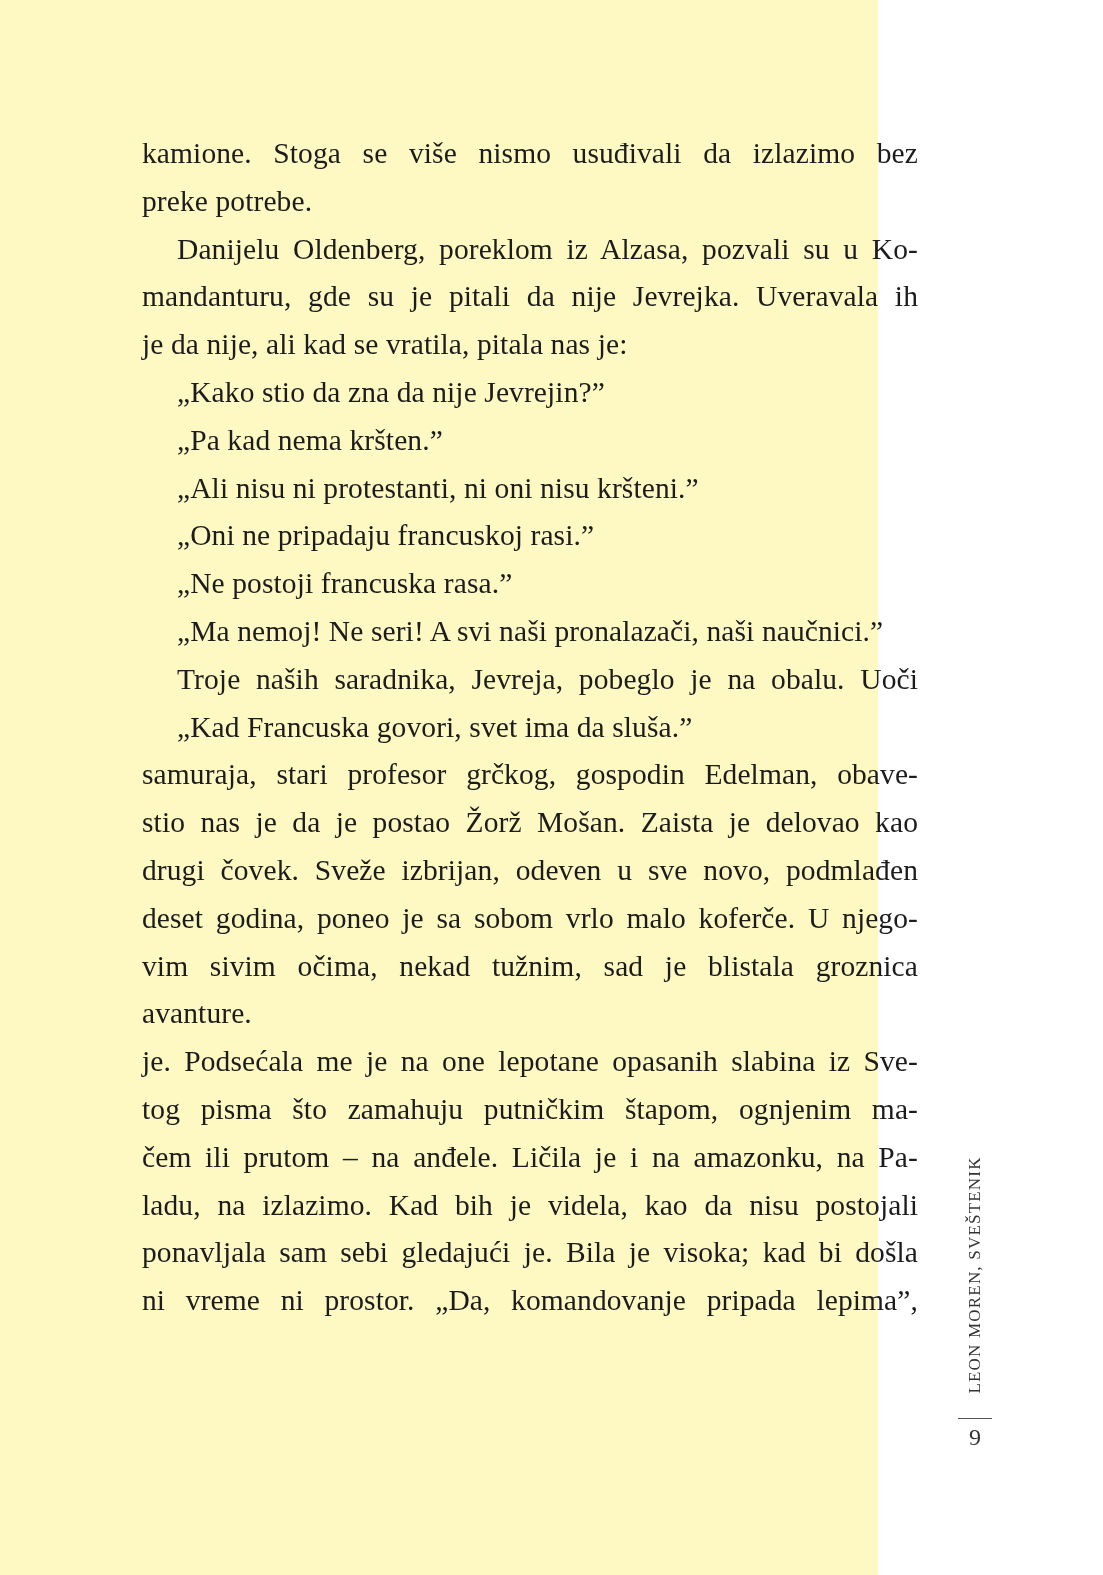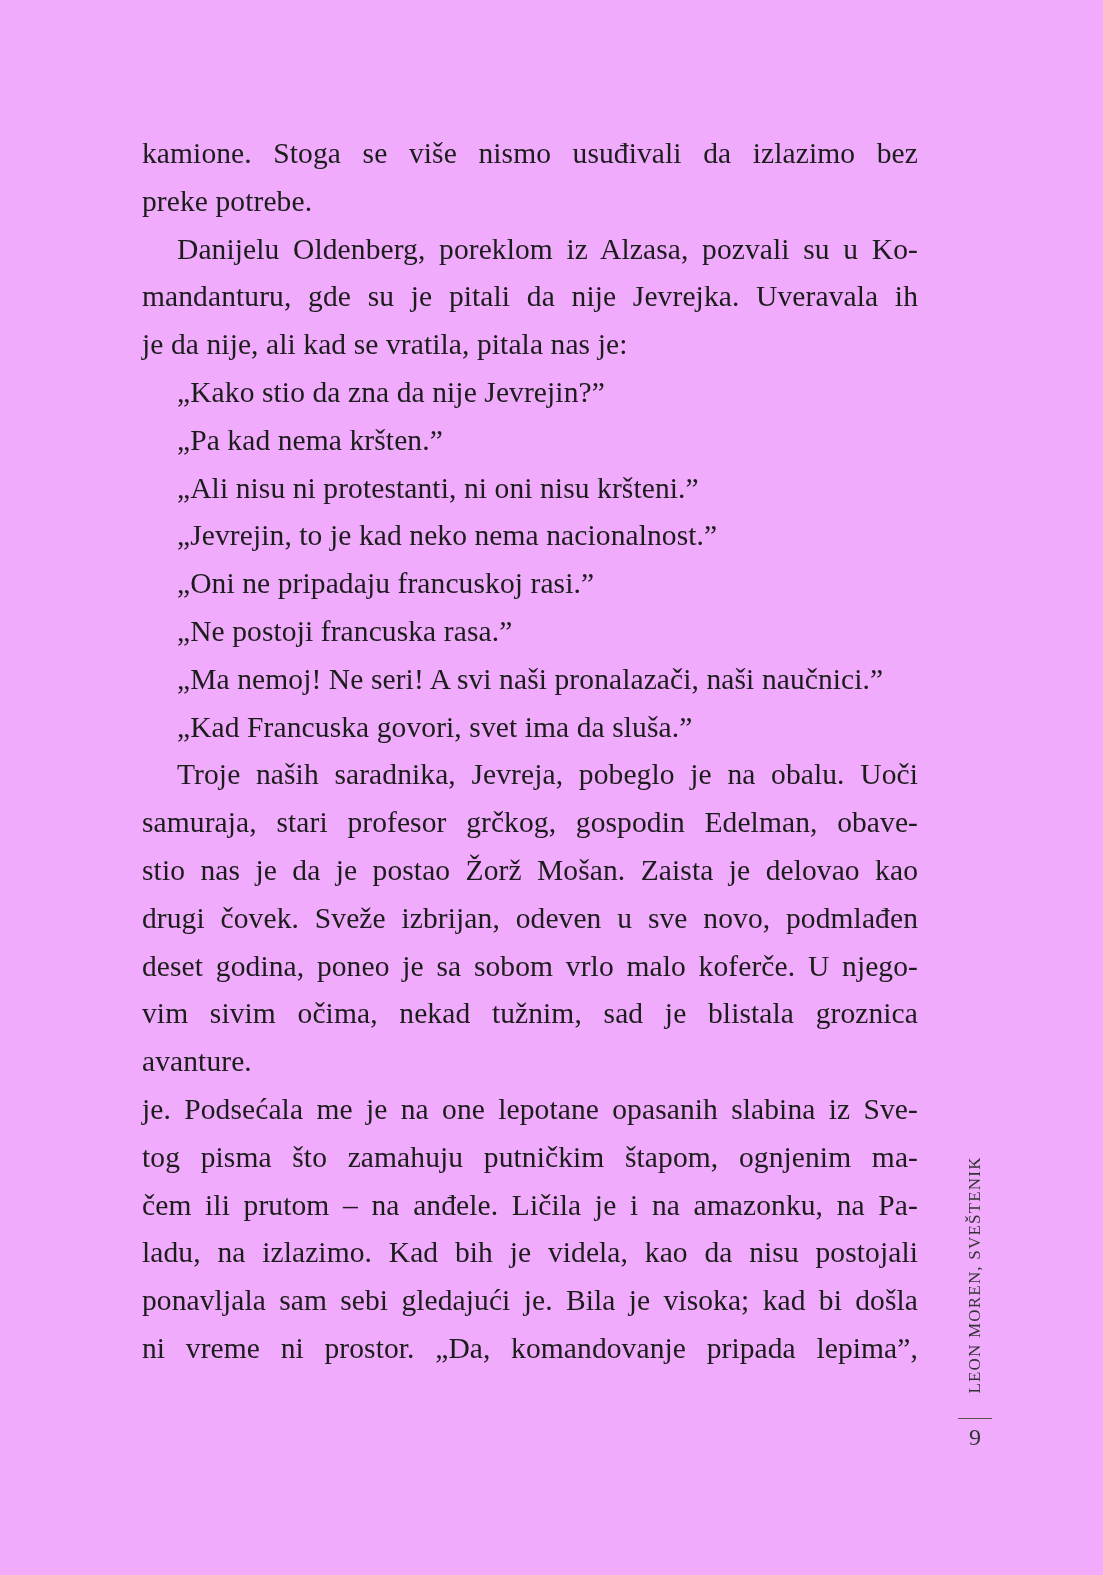--- a/index.html
+++ b/index.html
@@ -11,23 +11,23 @@
       width: 1103px;
       height: 1575px;
       position: relative;
       overflow: hidden;
       font-family: "Liberation Serif", "DejaVu Serif", serif;
       color: #1c1c1c;
     }
     .page {
       position: absolute;
       left: 0; top: 0;
-      width: 1103px;
+      width: 878px;
       height: 1575px;
-      background: #f0abfc;
+      background: #fef9c3;
     }
     .text-block {
       position: absolute;
       left: 142px;
       top: 130px;
       width: 776px;
       font-size: 29.5px;
       line-height: 47.8px;
       letter-spacing: 0.1px;
     }
@@ -85,26 +85,25 @@
 <div class="page">
   <div class="text-block" id="text-block">
       <span class="line justify">kamione. Stoga se više nismo usuđivali da izlazimo bez</span>
       <span class="line">preke potrebe.</span>
       <span class="line indent justify">Danijelu Oldenberg, poreklom iz Alzasa, pozvali su u Ko-</span>
       <span class="line justify">mandanturu, gde su je pitali da nije Jevrejka. Uveravala ih</span>
       <span class="line">je da nije, ali kad se vratila, pitala nas je:</span>
       <span class="line indent">„Kako stio da zna da nije Jevrejin?”</span>
       <span class="line indent">„Pa kad nema kršten.”</span>
       <span class="line indent">„Ali nisu ni protestanti, ni oni nisu kršteni.”</span>
-      <span class="line indent">„Jevrejin, to je kad neko nema nacionalnost.”</span>
       <span class="line indent">„Oni ne pripadaju francuskoj rasi.”</span>
       <span class="line indent">„Ne postoji francuska rasa.”</span>
       <span class="line indent">„Ma nemoj! Ne seri! A svi naši pronalazači, naši naučnici.”</span>
+      <span class="line indent justify">Troje naših saradnika, Jevreja, pobeglo je na obalu. Uoči</span>
       <span class="line indent">„Kad Francuska govori, svet ima da sluša.”</span>
-      <span class="line indent justify">Troje naših saradnika, Jevreja, pobeglo je na obalu. Uoči</span>
       <span class="line justify">samuraja, stari profesor grčkog, gospodin Edelman, obave-</span>
       <span class="line justify">stio nas je da je postao Žorž Mošan. Zaista je delovao kao</span>
       <span class="line justify">drugi čovek. Sveže izbrijan, odeven u sve novo, podmlađen</span>
       <span class="line justify">deset godina, poneo je sa sobom vrlo malo koferče. U njego-</span>
       <span class="line justify">vim sivim očima, nekad tužnim, sad je blistala groznica</span>
       <span class="line">avanture.</span>
       <span class="line justify">je. Podsećala me je na one lepotane opasanih slabina iz Sve-</span>
       <span class="line justify">tog pisma što zamahuju putničkim štapom, ognjenim ma-</span>
       <span class="line justify">čem ili prutom – na anđele. Ličila je i na amazonku, na Pa-</span>
       <span class="line justify">ladu, na izlazimo. Kad bih je videla, kao da nisu postojali</span>

